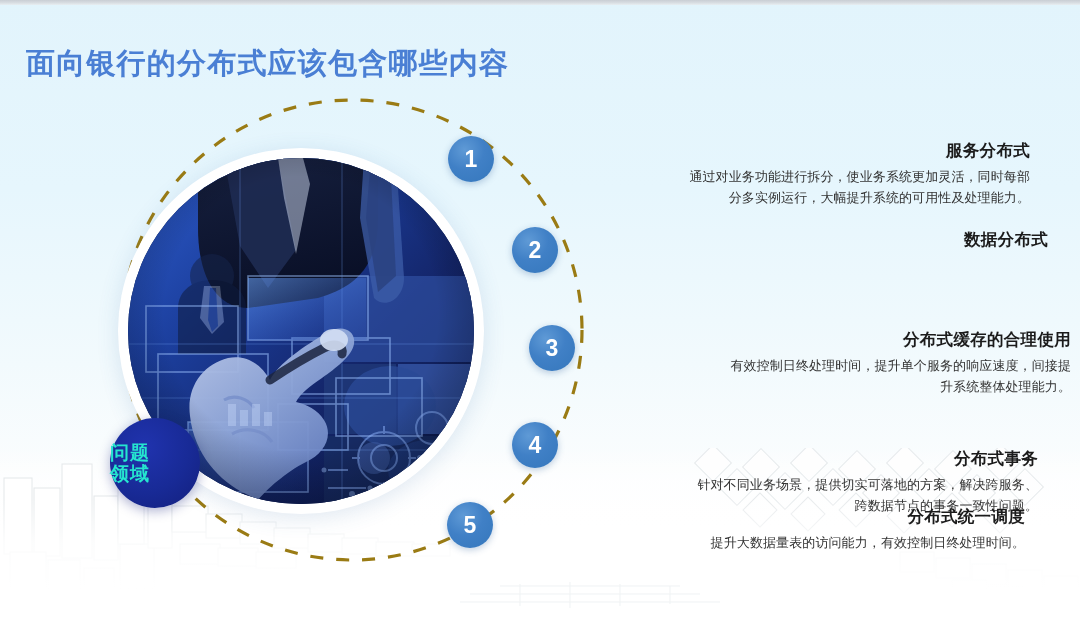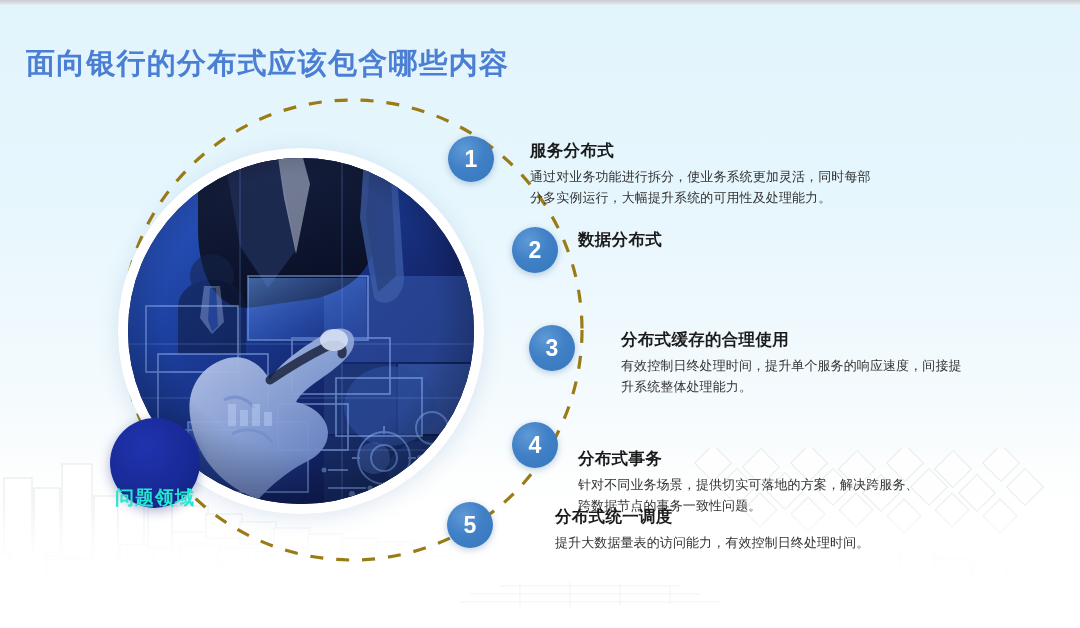--- a/index.html
+++ b/index.html
@@ -48,38 +48,38 @@
   .photo{
     position:absolute;left:10px;top:10px;width:346px;height:346px;border-radius:50%;
     overflow:hidden;background:#0b1b44;
   }
   .photo svg{display:block;width:346px;height:346px;}
 
   
   .domain-badge{
     position:absolute;left:110px;top:418px;width:90px;height:90px;border-radius:50%;
     background:radial-gradient(circle at 38% 32%,#2033ae 0%,#182a96 55%,#131f7d 100%);
-    z-index:14;display:flex;flex-direction:row;align-items:flex-end;justify-content:center;
+    z-index:14;display:flex;flex-direction:column;align-items:flex-start;justify-content:center;
     box-shadow:0 3px 12px rgba(18,30,120,.35);
   }
   .domain-badge span{
     display:block;color:#25e6cf;font-size:19px;font-weight:bold;line-height:1.12;
     letter-spacing:1px;text-align:center;
   }
 
   
   .step{position:absolute;z-index:20;}
   .num{
     position:absolute;width:46px;height:46px;border-radius:50%;
     background:radial-gradient(circle at 36% 30%,#5f9ad6 0%,#4080c6 45%,#3577bc 100%);
     color:#ffffff;font-size:23px;font-weight:bold;
     display:flex;align-items:center;justify-content:center;
     box-shadow:0 2px 7px rgba(40,90,150,.3);
   }
-  .txt{position:absolute;}
+  .txt{position:absolute;text-align:right;}
   .txt .head{
     font-size:16.5px;font-weight:bold;color:#1b1b1b;line-height:1.25;
     margin-bottom:5px;letter-spacing:.3px;
   }
   .txt .body{
     font-size:13px;color:#333333;line-height:1.62;letter-spacing:.1px;
     white-space:pre-line;
   }
 </style>
 </head>

